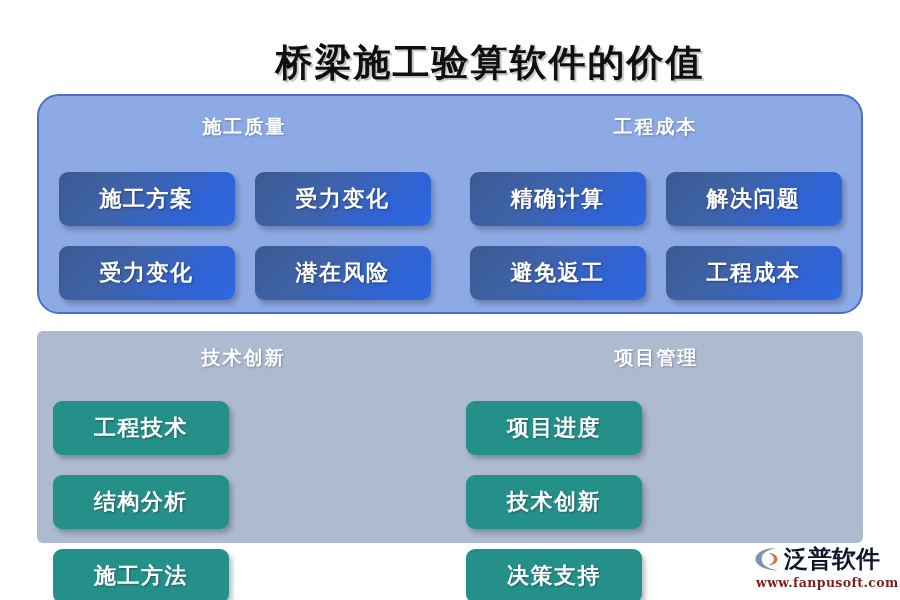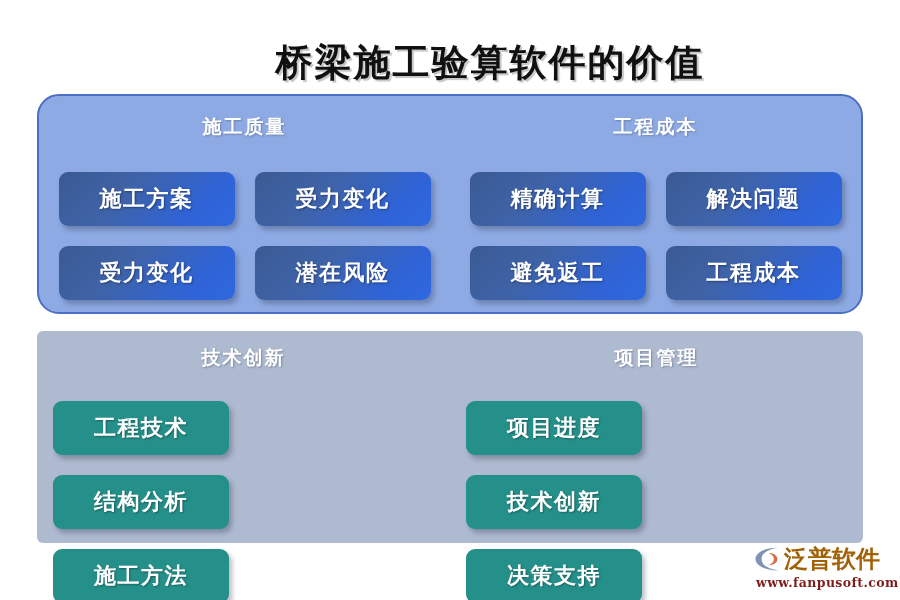--- a/index.html
+++ b/index.html
@@ -148,21 +148,21 @@
     gap: 4px;
   }
   .logo-mark {
     width: 28px;
     height: 28px;
     flex: 0 0 28px;
   }
   .logo-text {
     font-size: 24px;
     font-weight: bold;
-    color: #a16207;
+    color: #0f172a;
     letter-spacing: 0px;
     font-family: "DejaVu Serif", "Liberation Serif", serif;
     white-space: nowrap;
   }
   .logo-url {
     margin-top: 0px;
     margin-left: 4px;
     font-size: 12.5px;
     font-weight: bold;
     color: #7f1d1d;

